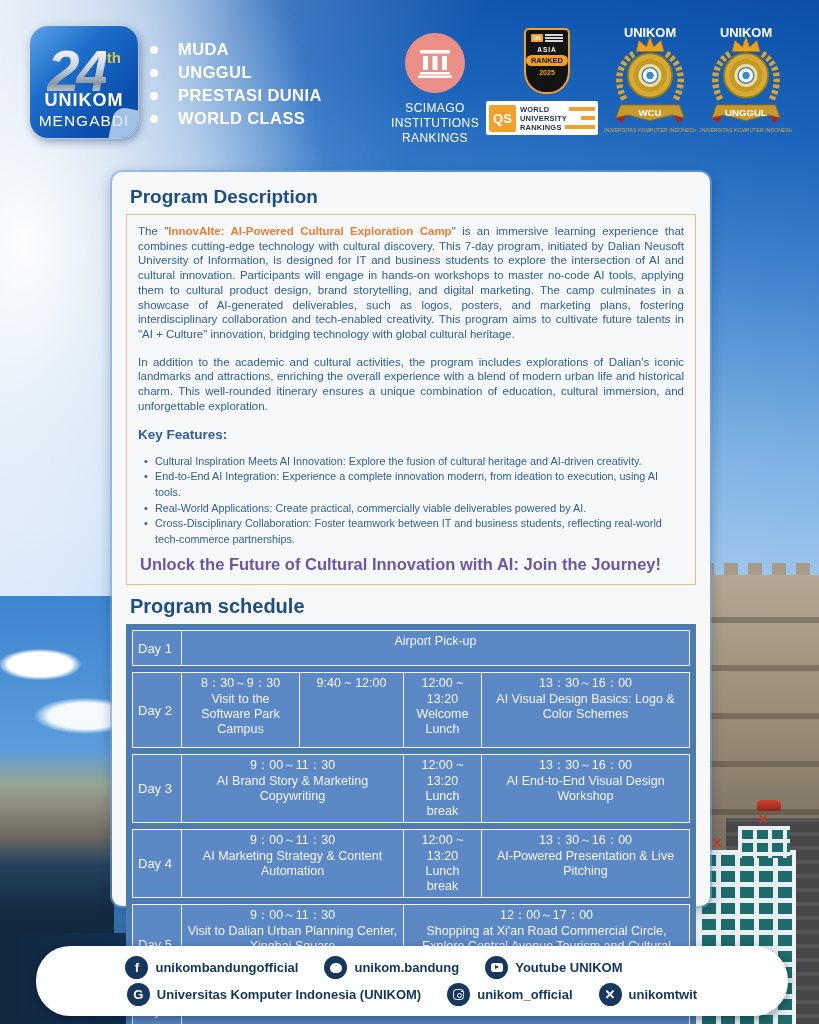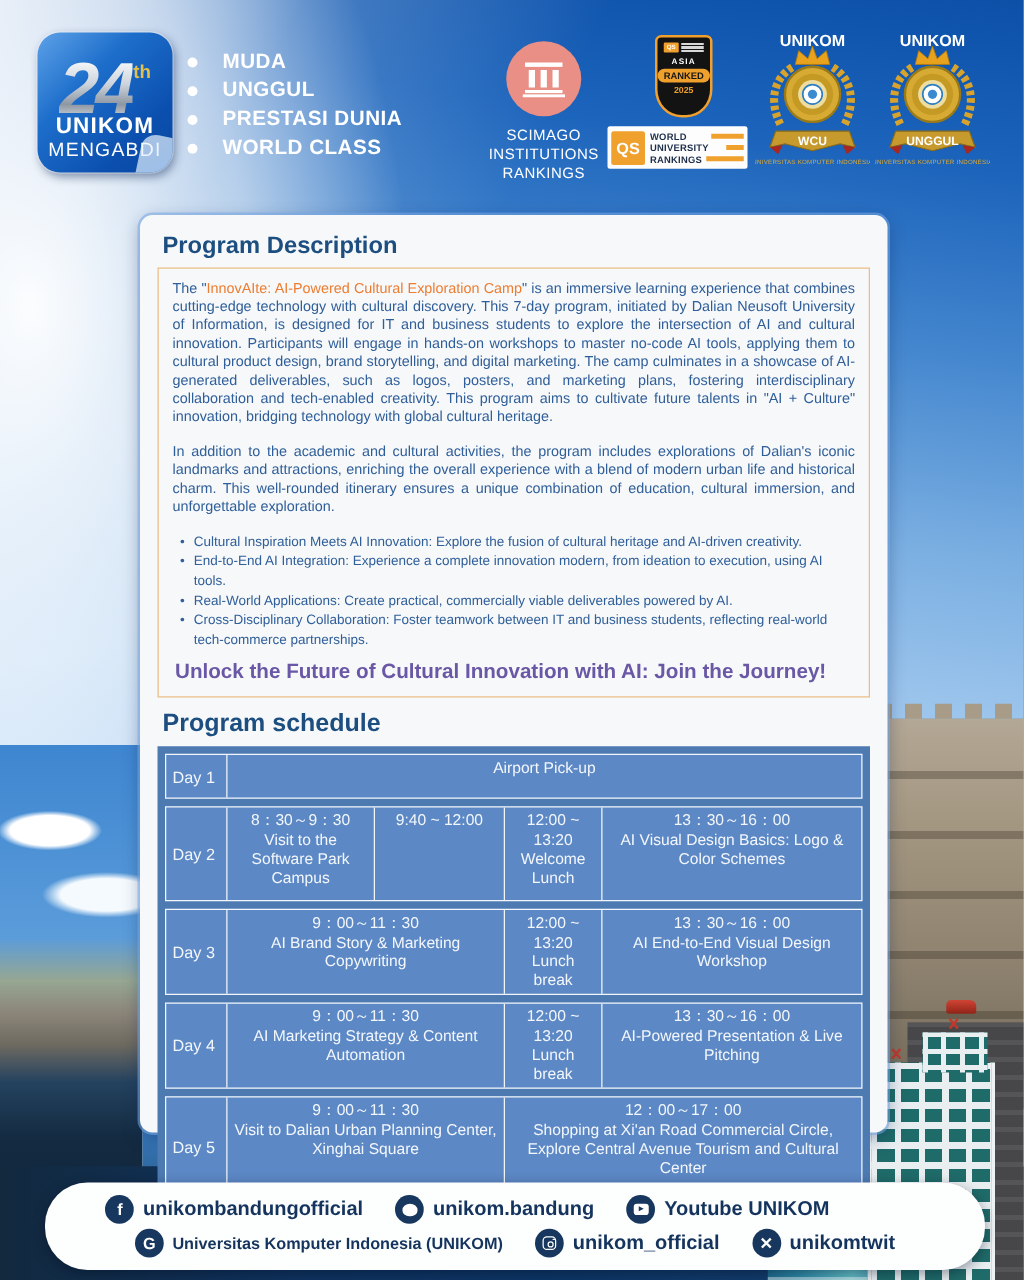--- a/index.html
+++ b/index.html
@@ -102,21 +102,21 @@
   .emblem { position:absolute; width:92px; height:118px; }
   .em1 { left:604px; top:22px; } .em2 { left:700px; top:22px; }
 
   
   .card { position:absolute; left:112px; top:172px; width:598px; height:734px; background:#f6f8fa;
     border-radius:10px; box-shadow: 0 0 0 2px rgba(120,170,230,0.55), 0 4px 14px rgba(0,30,80,0.35);
     padding:12px 14px; }
   .sec-title { color:#1d4e80; font-size:19px; font-weight:bold; margin:2px 0 6px 4px; }
   .desc-box { border:1.5px solid #ecbe86; padding:9px 11px 8px; }
   .desc-p { color:#2f5e99; font-size:11.5px; line-height:1.28; text-align:justify; margin-bottom:13px; }
-  .hl { color:#ed7d31; font-weight:normal; }
+  .hl { color:#ed7d31; font-weight:bold; }
   .kf { color:#2f5e99; font-size:13.5px; font-weight:bold; margin:2px 0 12px; }
   .features { list-style:none; margin:0 0 8px 4px; }
   .features li { position:relative; color:#2f5e99; font-size:10.8px; line-height:1.45; padding-left:13px; }
   .features li::before { content:"•"; position:absolute; left:2px; top:0; color:#2f5e99; }
   .cta { color:#6a57a5; font-size:16.5px; font-weight:bold; margin:8px 0 2px 2px; }
   .sched-title { margin:10px 0 6px 4px; font-size:20px; }
 
   .sched { background:#4d7ab1; padding:6px; }
   .srow { display:grid; grid-template-columns:48px 118px 104px 78px 1fr; border:1.5px solid #f2f6fa;
     background:#5c88c5; margin-bottom:6px; }
@@ -128,21 +128,21 @@
   .h36 { min-height:36px; } .h40 { min-height:40px; } .h46 { min-height:46px; }
   .h54 { min-height:54px; } .h76 { min-height:76px; } .h80 { min-height:80px; }
 
   
   .footer { position:absolute; left:36px; top:946px; width:752px; height:70px; background:#fdfefe;
     border-radius:34px; z-index:6; display:flex; flex-direction:column; justify-content:center; gap:4px;
     box-shadow: 0 3px 10px rgba(0,10,30,0.4); }
   .f-row { display:flex; align-items:center; justify-content:center; gap:26px; }
   .f-row1 { transform: translateX(-38px); }
   .f-item { display:flex; align-items:center; gap:7px; }
-  .f-label { color:#14345e; font-size:16px; font-weight:600; }
+  .f-label { color:#14345e; font-size:13px; font-weight:600; }
   .f-label-sm { font-size:13px; }
   .f-ic { width:23px; height:23px; border-radius:50%; background:#17375e; color:#fff; flex:0 0 auto;
     display:flex; align-items:center; justify-content:center; font-weight:bold; font-size:13px; position:relative; }
   .yt-rect { width:12px; height:9px; background:#fff; border-radius:2.5px; position:relative; }
   .yt-rect::after { content:""; position:absolute; left:4.5px; top:2px; border-left:4px solid #17375e;
     border-top:2.5px solid transparent; border-bottom:2.5px solid transparent; }
   .line-bubble { width:12px; height:10px; background:#fff; border-radius:50% 50% 45% 45%; }
   .ig-sq { width:11px; height:11px; border:1.6px solid #fff; border-radius:3.5px; position:relative; }
   .ig-sq::before { content:""; position:absolute; left:2.5px; top:2.5px; width:3px; height:3px; border:1.2px solid #fff; border-radius:50%; }
   .ig-sq::after { content:""; position:absolute; right:0.5px; top:0.5px; width:1.6px; height:1.6px; background:#fff; border-radius:50%; }
@@ -275,20 +275,21 @@
     <text x="50" y="100" text-anchor="middle" fill="#ffffff" font-size="10.5" font-weight="bold">UNGGUL</text>
     <text x="50" y="117" text-anchor="middle" fill="#d9a837" font-size="5.4" letter-spacing="0.2">UNIVERSITAS KOMPUTER INDONESIA</text>
   </svg>
 
   <div class="card">
     <h2 class="sec-title">Program Description</h2>
 
     <div class="desc-box">
       <p class="desc-p"><span>The "</span><span class="hl">InnovAIte: AI-Powered Cultural Exploration Camp</span><span>" is an immersive learning experience that combines cutting-edge technology with cultural discovery. This 7-day program, initiated by Dalian Neusoft University of Information, is designed for IT and business students to explore the intersection of AI and cultural innovation. Participants will engage in hands-on workshops to master no-code AI tools, applying them to cultural product design, brand storytelling, and digital marketing. The camp culminates in a showcase of AI-generated deliverables, such as logos, posters, and marketing plans, fostering interdisciplinary collaboration and tech-enabled creativity. This program aims to cultivate future talents in "AI + Culture" innovation, bridging technology with global cultural heritage.</span></p>
       <p class="desc-p">In addition to the academic and cultural activities, the program includes explorations of Dalian's iconic landmarks and attractions, enriching the overall experience with a blend of modern urban life and historical charm. This well-rounded itinerary ensures a unique combination of education, cultural immersion, and unforgettable exploration.</p>
+      <div class="kf">Key Features:</div>
       <ul class="features">
         <li>Cultural Inspiration Meets AI Innovation: Explore the fusion of cultural heritage and AI-driven creativity.</li>
         <li>End-to-End AI Integration: Experience a complete innovation modern, from ideation to execution, using AI tools.</li>
         <li>Real-World Applications: Create practical, commercially viable deliverables powered by AI.</li>
         <li>Cross-Disciplinary Collaboration: Foster teamwork between IT and business students, reflecting real-world tech-commerce partnerships.</li>
       </ul>
       <div class="cta">Unlock the Future of Cultural Innovation with AI: Join the Journey!</div>
     </div>
 
     <h2 class="sec-title sched-title">Program schedule</h2>

